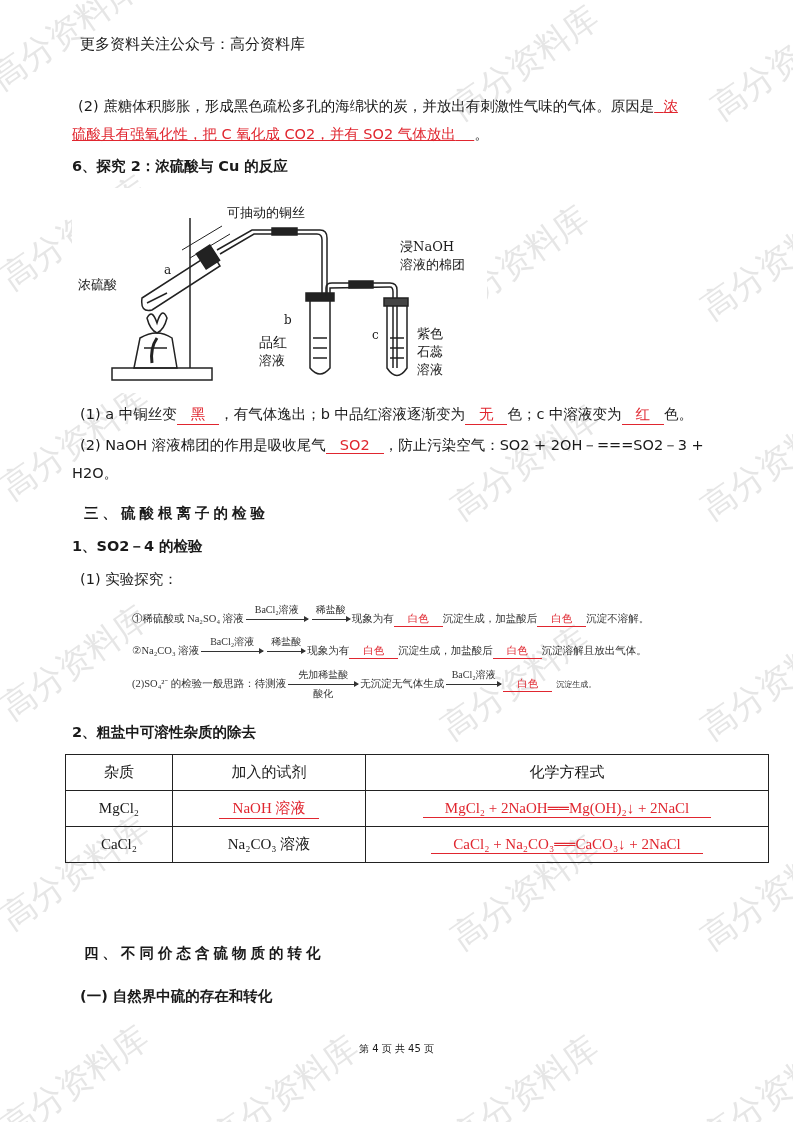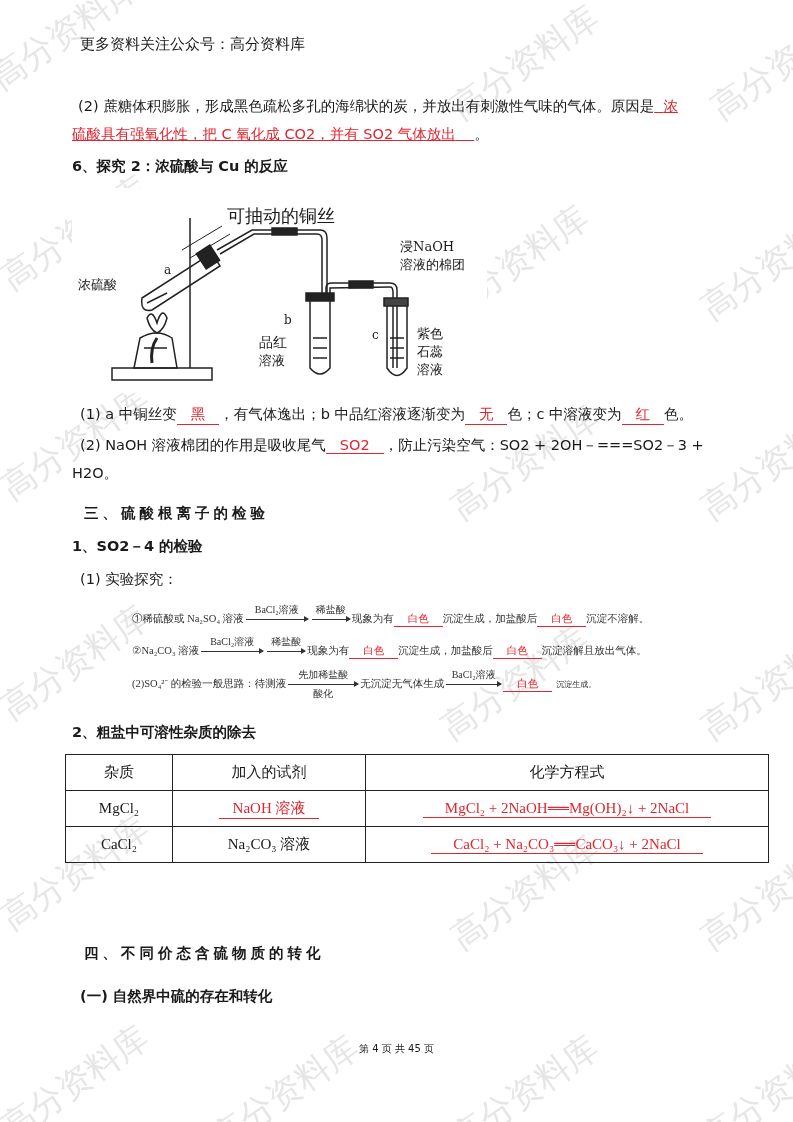--- a/index.html
+++ b/index.html
@@ -97,21 +97,21 @@
       <path d="M258 108 L258 100 L318 99 Q321 99 321 104 L321 180"></path>
       <rect x="277" y="93" width="24" height="7" fill="#222"></rect>
 
       <path d="M315 115 L315 180 Q325 195 335 180 L335 115"></path>
       <rect x="312" y="110" width="24" height="8" fill="#444"></rect>
       <line x1="318" y1="150" x2="332" y2="150"></line>
       <line x1="318" y1="160" x2="332" y2="160"></line>
       <line x1="318" y1="170" x2="332" y2="170"></line>
     </g>
   </svg>
-  <div class="abs" style="left:155px;top:16px;font-size:18px;font-family:'DejaVu Serif',serif;">可抽动的铜丝</div>
+  <div class="abs" style="left:155px;top:16px;font-size:13px;font-family:'DejaVu Serif',serif;">可抽动的铜丝</div>
   <div class="abs" style="left:6px;top:88px;font-size:13px;font-family:'DejaVu Serif',serif;">浓硫酸</div>
   <div class="abs" style="left:92px;top:75px;font-size:12px;font-family:'DejaVu Serif',serif;">a</div>
   <div class="abs" style="left:212px;top:125px;font-size:12px;font-family:'DejaVu Serif',serif;">b</div>
   <div class="abs" style="left:187px;top:146px;font-size:14px;font-family:'DejaVu Serif',serif;">品红</div>
   <div class="abs" style="left:187px;top:164px;font-size:13px;font-family:'DejaVu Serif',serif;">溶液</div>
   <div class="abs" style="left:300px;top:140px;font-size:12px;font-family:'DejaVu Serif',serif;">c</div>
   <div class="abs" style="left:328px;top:50px;font-size:13px;font-family:'DejaVu Serif',serif;">浸NaOH</div>
   <div class="abs" style="left:328px;top:68px;font-size:13px;font-family:'DejaVu Serif',serif;">溶液的棉团</div>
   <div class="abs" style="left:345px;top:137px;font-size:13px;font-family:'DejaVu Serif',serif;">紫色</div>
   <div class="abs" style="left:345px;top:155px;font-size:13px;font-family:'DejaVu Serif',serif;">石蕊</div>

